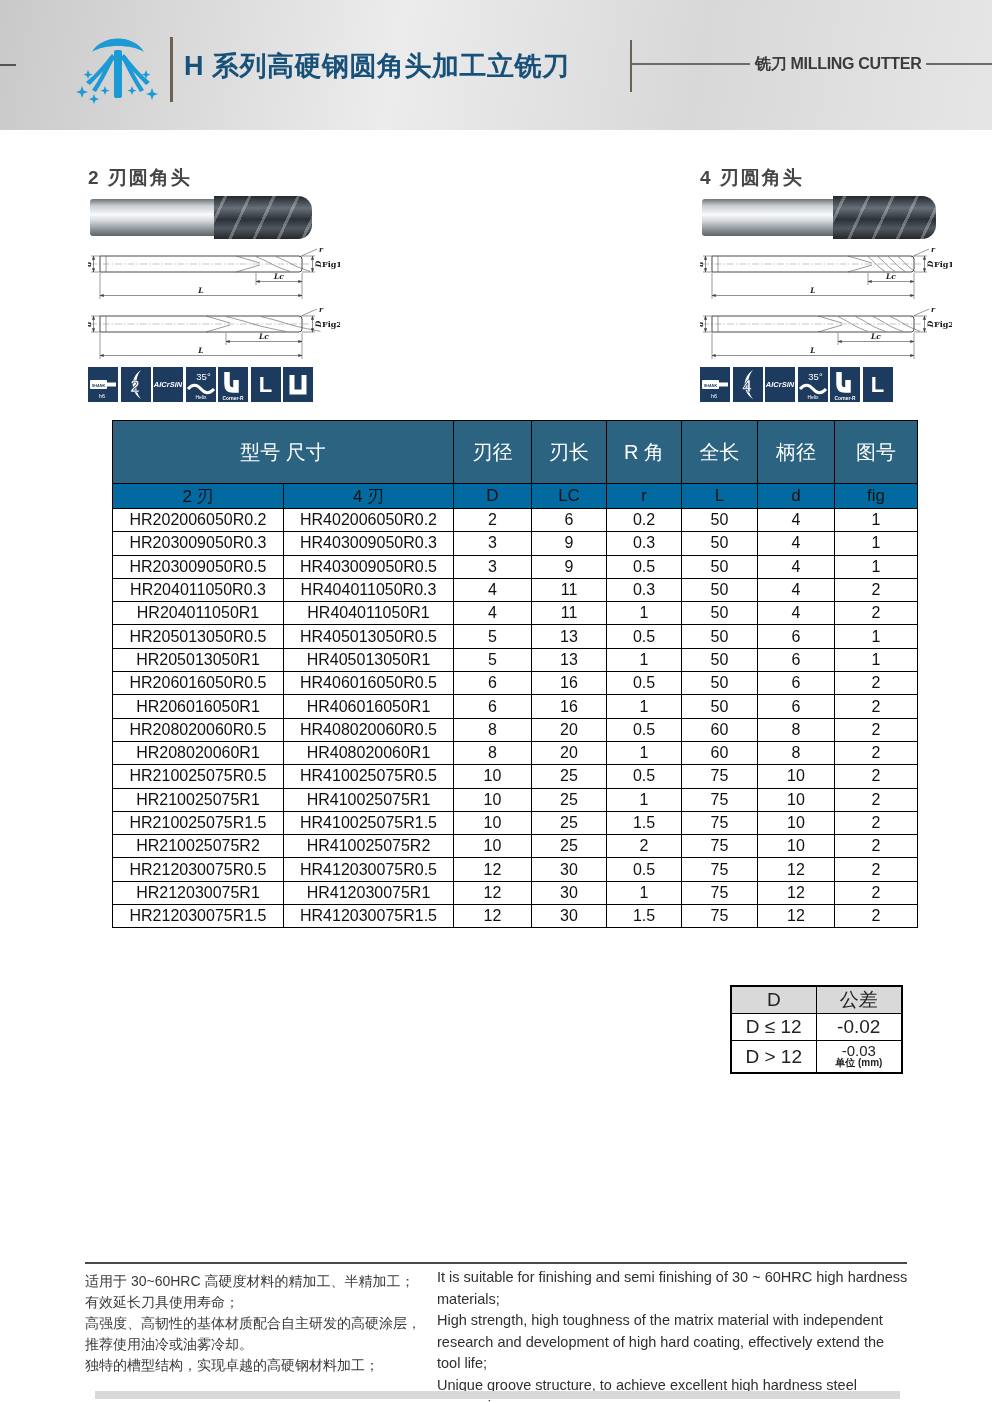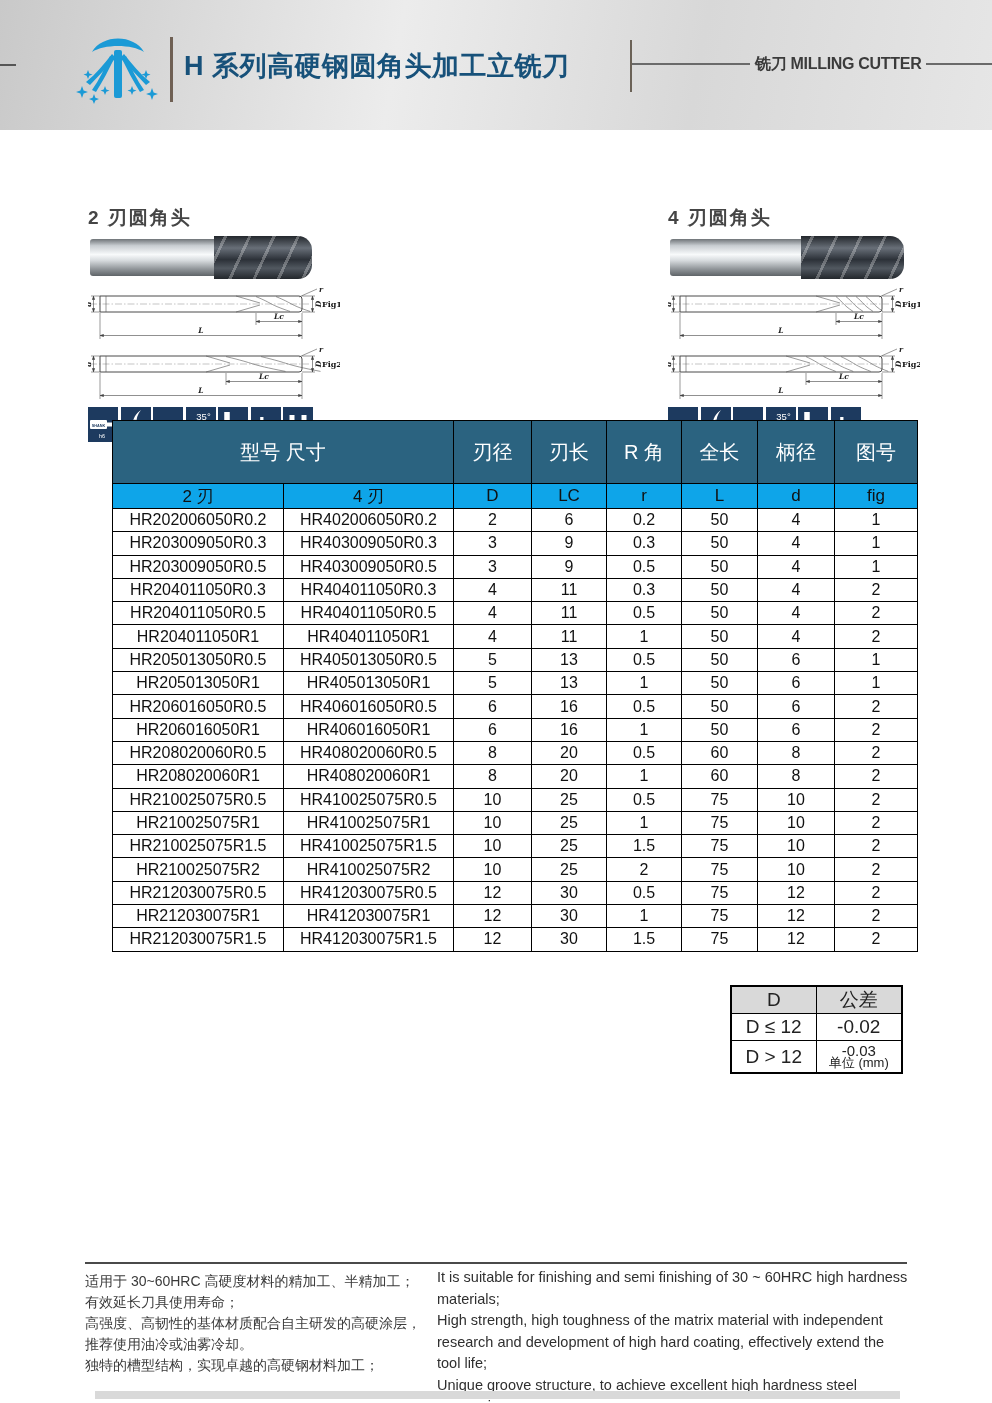--- a/index.html
+++ b/index.html
@@ -19,22 +19,22 @@
   .vdiv2{position:absolute;left:630px;top:40px;width:2px;height:52px;background:#6b6257;}
   .cat-row{position:absolute;left:632px;top:54px;width:360px;height:20px;
     display:flex;align-items:center;}
   .cat-row .hl{height:2px;background:#6a6a6a;}
   .cat-row .hl.a{flex:0 0 118px;}
   .cat-row .hl.b{flex:1;}
   .cat-label{font-size:16px;font-weight:bold;color:#3b3b3b;white-space:nowrap;
     padding:0 5px;letter-spacing:-0.3px;}
 
   
-  .section{position:absolute;top:165px;width:252px;height:240px;margin-top:40px;}
-  #section-0{left:88px;} #section-1{left:668px;}
+  .section{position:absolute;top:165px;width:252px;height:240px;}
+  #section-0{left:88px;} #section-1{left:700px;}
   .sec-title{font-size:19px;font-weight:bold;color:#454545;letter-spacing:2px;}
   .photo{position:absolute;top:31px;left:2px;height:43px;}
   #section-0 .photo{width:222px;} #section-1 .photo{width:234px;}
   .photo .shank{position:absolute;left:0;top:3px;bottom:3px;width:57%;
     background:linear-gradient(180deg,#6f7478 0%,#c8cdd1 18%,#f8fafb 42%,#d7dbde 58%,#8e9397 82%,#5f6468 100%);
     border-radius:3px 0 0 3px;}
   .photo .flutepart{position:absolute;right:0;top:0;bottom:0;width:44%;
     background:linear-gradient(180deg,#23272c 0%,#686f78 28%,#2c3138 55%,#515860 75%,#23272c 100%);
     border-radius:0 14px 14px 0;overflow:hidden;}
   .photo .flutepart:after{content:"";position:absolute;inset:0;
@@ -53,33 +53,33 @@
   .badge .big-letter{color:#fff;font-size:22px;font-weight:900;line-height:1;}
   .badge .coat{color:#fff;font-size:7.5px;font-weight:bold;font-style:italic;}
 
   
   .main-table{position:absolute;left:112px;top:420px;border-collapse:collapse;
     table-layout:fixed;width:805px;}
   .main-table th,.main-table td{border:1px solid #000;text-align:center;padding:0;
     overflow:hidden;white-space:nowrap;}
   .main-table thead tr.h1 th{background:#2b6380;color:#fff;font-size:20px;
     font-weight:500;height:62px;}
-  .main-table thead tr.h2 th{background:#0ea5e9;color:#111;font-size:17px;
+  .main-table thead tr.h2 th{background:#0369a1;color:#111;font-size:17px;
     font-weight:normal;height:24px;margin-left:40px;}
   .main-table tbody td{font-size:16px;height:22.3px;color:#111;}
 
   
   .tol-table{position:absolute;left:730px;top:985px;width:171px;border-collapse:collapse;
     table-layout:fixed;border:2px solid #000;}
   .tol-table th,.tol-table td{border:1px solid #000;text-align:center;padding:0;}
   .tol-table th{background:#d9d9d9;font-size:19px;font-weight:normal;height:25px;color:#222;}
   .tol-table td{font-size:19px;color:#222;height:26px;}
   .tol-table tr.last td{height:31px;}
   .tol-small{font-size:15px;line-height:13px;display:block;}
-  .tol-unit{font-size:13px;line-height:12px;display:block;}
+  .tol-unit{font-size:10px;line-height:12px;display:block;font-weight:bold;}
 
   
   .footer-line{position:absolute;left:85px;top:1262px;width:822px;height:2px;background:#4a4a4a;}
   .footer-cn{position:absolute;left:85px;top:1271px;width:345px;font-size:14px;
     line-height:21px;color:#3a3a3a;}
   .footer-en{position:absolute;left:437px;top:1267px;width:475px;font-size:14.5px;
     line-height:21.5px;color:#2f2f2f;}
   .bottom-bar{position:absolute;left:95px;top:1391px;width:805px;height:8px;background:#d9d9d9;}
 </style>
 </head>
@@ -390,30 +390,20 @@
           <td>HR204011050R0.3</td>
           <td>HR404011050R0.3</td>
           <td>4</td>
           <td>11</td>
           <td>0.3</td>
           <td>50</td>
           <td>4</td>
           <td>2</td>
         </tr>
         <tr>
-          <td>HR204011050R0.5</td>
-          <td>HR404011050R0.5</td>
-          <td>4</td>
-          <td>11</td>
-          <td>0.5</td>
-          <td>50</td>
-          <td>4</td>
-          <td>2</td>
-        </tr>
-        <tr>
           <td>HR204011050R1</td>
           <td>HR404011050R1</td>
           <td>4</td>
           <td>11</td>
           <td>1</td>
           <td>50</td>
           <td>4</td>
           <td>2</td>
         </tr>
         <tr>

